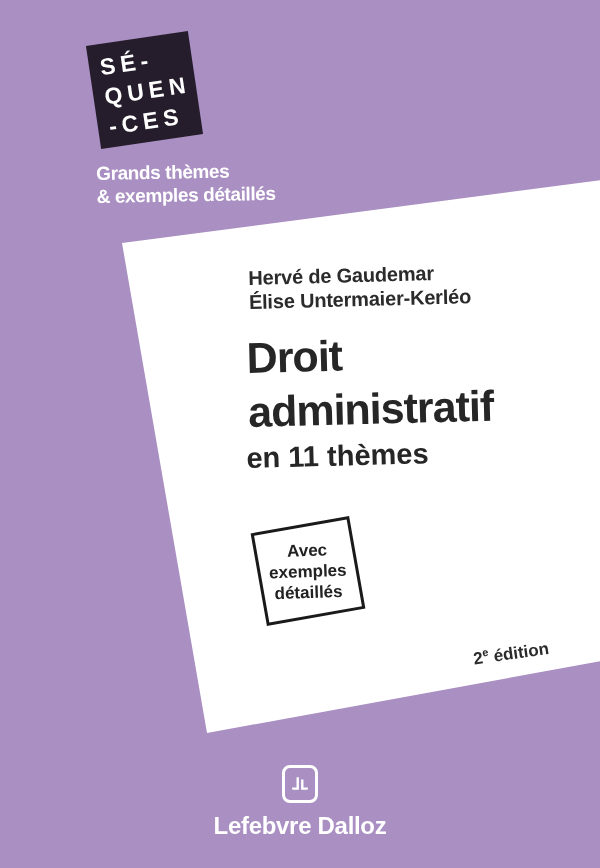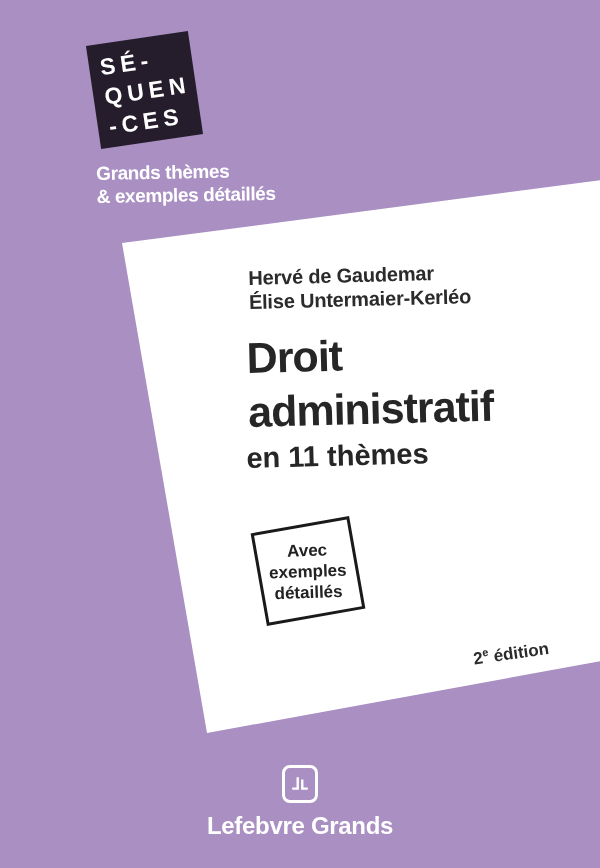--- a/index.html
+++ b/index.html
@@ -121,13 +121,13 @@
 </div>
 
 <div class="edition"><span>2</span><sup>e</sup><span> édition</span></div>
 
 <div class="pub-icon">
   <svg width="22" height="22" viewBox="0 0 24 24">
     <path d="M9.5 4.5 V17 H3.5" fill="none" stroke="#ffffff" stroke-width="2.6"></path>
     <path d="M14.5 7 V17 H20.5" fill="none" stroke="#ffffff" stroke-width="2.6"></path>
   </svg>
 </div>
-<div class="pub-name">Lefebvre Grands</div>
+<div class="pub-name">Lefebvre Dalloz</div>
 
 </body></html>

